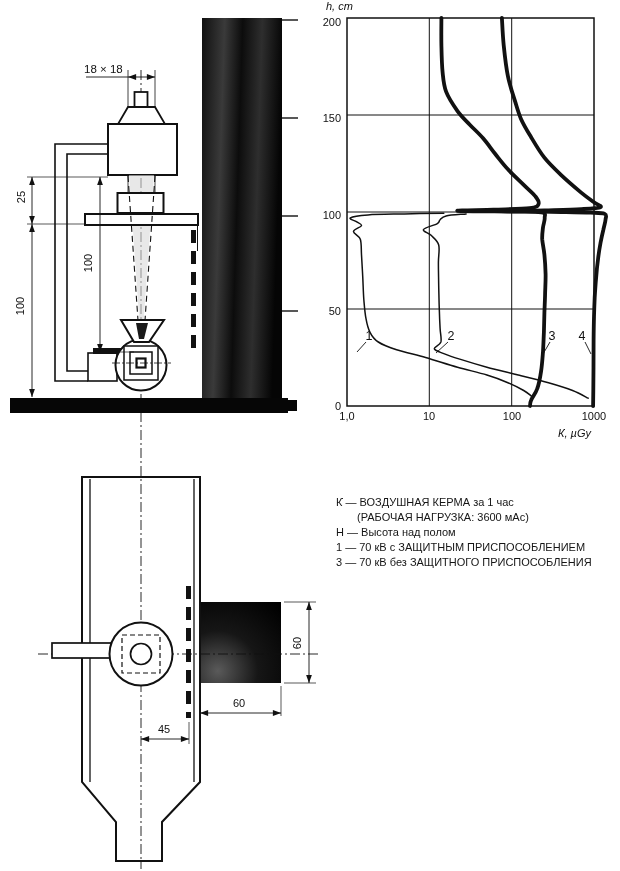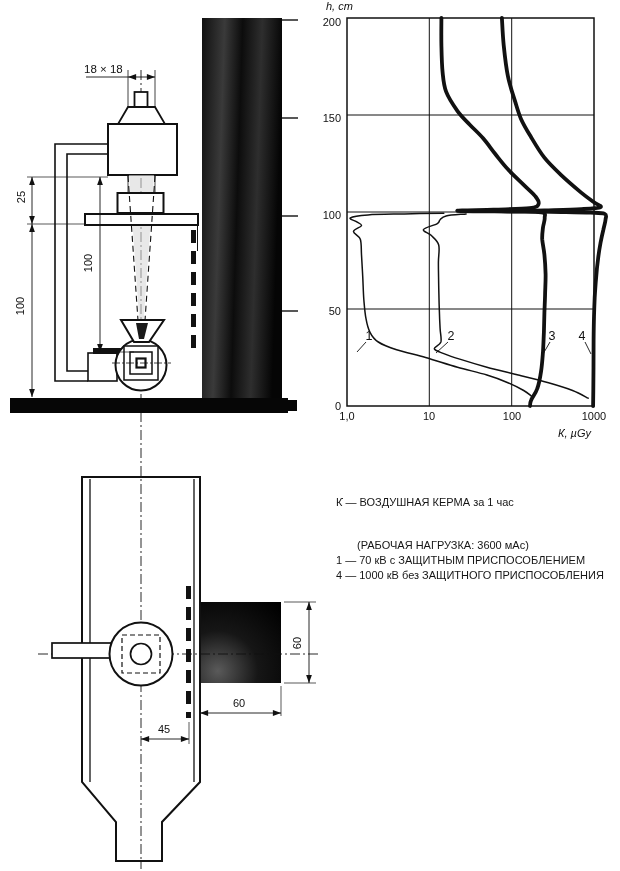--- a/index.html
+++ b/index.html
@@ -3,21 +3,21 @@
 <meta charset="utf-8">
 <style>
   html,body{margin:0;padding:0;background:#fff;}
   .page{position:relative;width:620px;height:871px;background:#fff;overflow:hidden;
         font-family:"Liberation Sans", sans-serif;color:#111;}
   svg{position:absolute;left:0;top:0;overflow:visible;}
   svg text{fill:#111;font-family:"Liberation Sans", sans-serif;}
   .legend{position:absolute;left:336px;top:495px;width:278px;font-size:11px;
           line-height:15px;color:#151515;letter-spacing:0;}
   .legend .line{white-space:nowrap;}
-  .legend .indent{padding-left:21px;margin-top:28px;}
+  .legend .indent{padding-left:21px;}
 </style>
 </head>
 <body>
 
 <div class="page">
 <svg width="620" height="871" viewBox="0 0 620 871">
   <defs>
     <marker id="arr" viewBox="0 0 10 8" refX="9.5" refY="4" markerWidth="10" markerHeight="8" orient="auto-start-reverse">
       <path d="M0.5,0.8 L9.5,4 L0.5,7.2 Z" fill="#111"></path>
     </marker>
@@ -183,16 +183,17 @@
       <text x="512" y="420" font-size="11" text-anchor="middle" fill="#111">100</text>
       <text x="594" y="420" font-size="11" text-anchor="middle" fill="#111">1000</text>
       <text x="558" y="437" font-size="11" font-style="italic" fill="#111">К̇, µGy</text>
     </g>
   </g>
 </svg>
 
 <div class="legend">
   <div class="line">К̇ — ВОЗДУШНАЯ КЕРМА за 1 час</div>
   <div class="line indent">(РАБОЧАЯ НАГРУЗКА: 3600 мАс)</div>
+  <div class="line">Н — Высота над полом</div>
   <div class="line">1 — 70 кВ с ЗАЩИТНЫМ ПРИСПОСОБЛЕНИЕМ</div>
-  <div class="line">4 — 1000 кВ без ЗАЩИТНОГО ПРИСПОСОБЛЕНИЯ</div>
+  <div class="line">3 — 70 кВ без ЗАЩИТНОГО ПРИСПОСОБЛЕНИЯ</div>
 </div>
 </div>
 
 </body></html>

